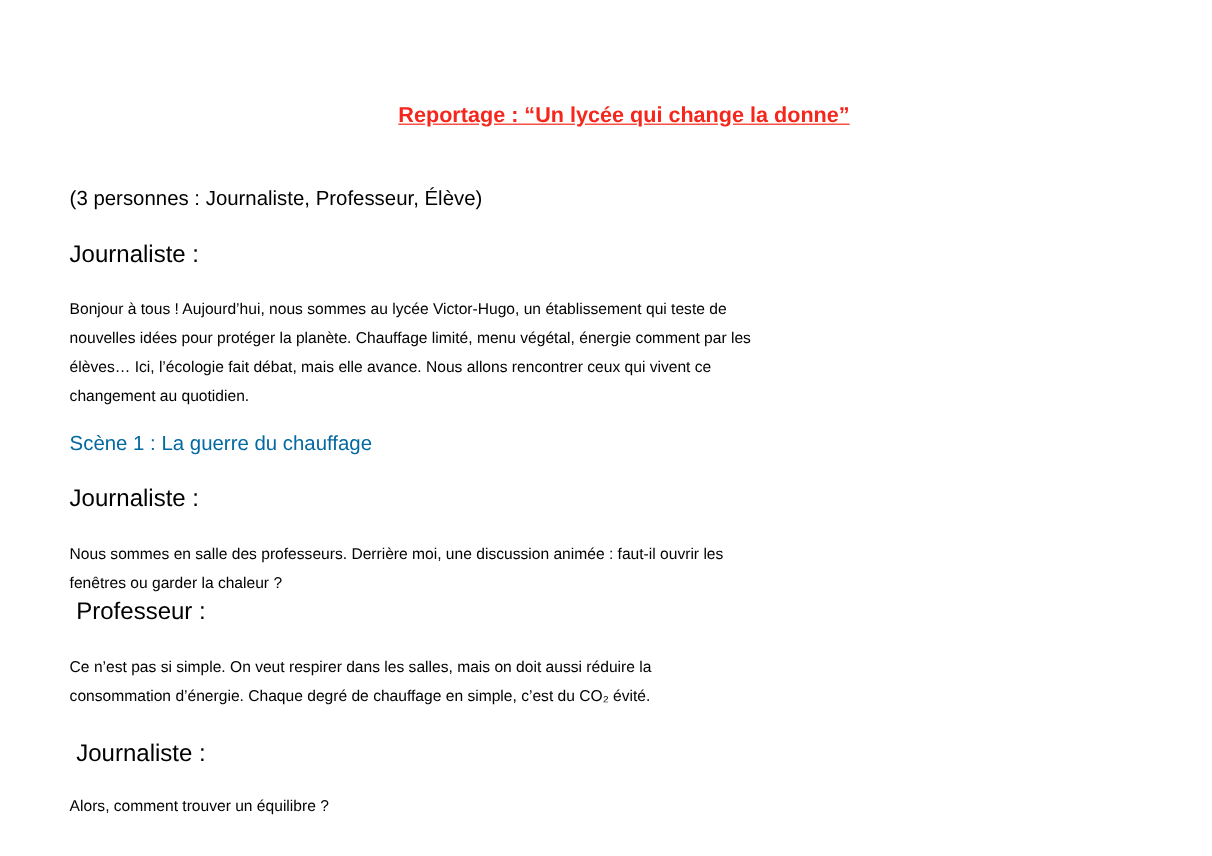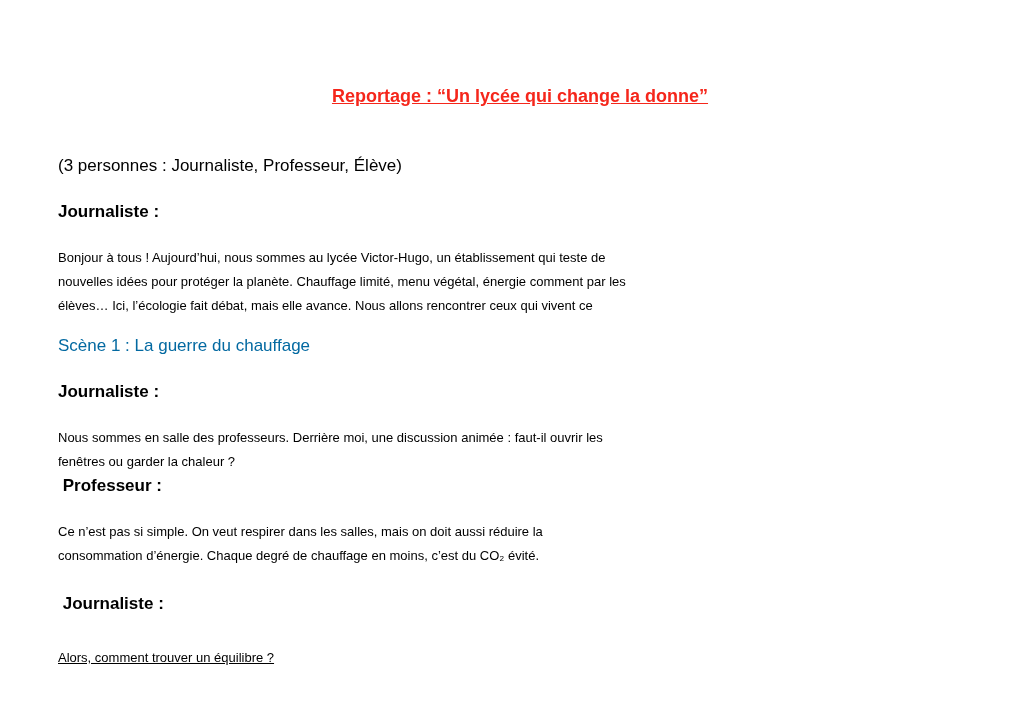--- a/index.html
+++ b/index.html
@@ -26,75 +26,76 @@
     white-space: pre;
   }
   .cast-line {
     margin-top: 46px;
     font-size: 17px;
     line-height: 24px;
     white-space: pre;
   }
   .speaker {
     margin-top: 22px;
-    font-size: 17px;
+    font-size: 20px;
     line-height: 24px;
-    font-weight: bold;
+    font-weight: normal;
     white-space: pre;
   }
   .scene-heading {
     margin-top: 16px;
     font-size: 17px;
     line-height: 24px;
     font-weight: normal;
     white-space: pre;
   }
   .para {
     margin-top: 22px;
   }
   .para .line {
     font-size: 13px;
     line-height: 24px;
     white-space: pre;
   }
   .mt16 { margin-top: 0; }
-  .mt20 { margin-top: 30px; text-decoration: underline; }
+  .mt20 { margin-top: 20px; }
   .mt24 { margin-top: 24px; }
 </style>
 </head>
 <body>
 
 <div class="page">
 
   <h1 class="doc-title" style="color: rgb(245, 38, 27);">Reportage : “Un lycée qui change la donne”</h1>
 
   <p class="cast-line">(3 personnes : Journaliste, Professeur, Élève)</p>
 
   <h2 class="speaker">Journaliste :</h2>
 
   <div class="para">
     <div class="line">Bonjour à tous ! Aujourd’hui, nous sommes au lycée Victor-Hugo, un établissement qui teste de</div>
     <div class="line">nouvelles idées pour protéger la planète. Chauffage limité, menu végétal, énergie comment par les</div>
     <div class="line">élèves… Ici, l’écologie fait débat, mais elle avance. Nous allons rencontrer ceux qui vivent ce</div>
+    <div class="line">changement au quotidien.</div>
   </div>
 
   <h2 class="scene-heading" style="color: #0369a1;">Scène 1 : La guerre du chauffage</h2>
 
   <h2 class="speaker">Journaliste :</h2>
 
   <div class="para">
     <div class="line">Nous sommes en salle des professeurs. Derrière moi, une discussion animée : faut-il ouvrir les</div>
     <div class="line">fenêtres ou garder la chaleur ?</div>
   </div>
 
   <h2 class="speaker mt16"> Professeur :</h2>
 
   <div class="para">
     <div class="line">Ce n’est pas si simple. On veut respirer dans les salles, mais on doit aussi réduire la</div>
-    <div class="line">consommation d’énergie. Chaque degré de chauffage en moins, c’est du CO₂ évité.</div>
+    <div class="line">consommation d’énergie. Chaque degré de chauffage en simple, c’est du CO₂ évité.</div>
   </div>
 
   <h2 class="speaker mt24"> Journaliste :</h2>
 
   <div class="para mt20">
     <div class="line">Alors, comment trouver un équilibre ?</div>
   </div>
 
 </div>
 

